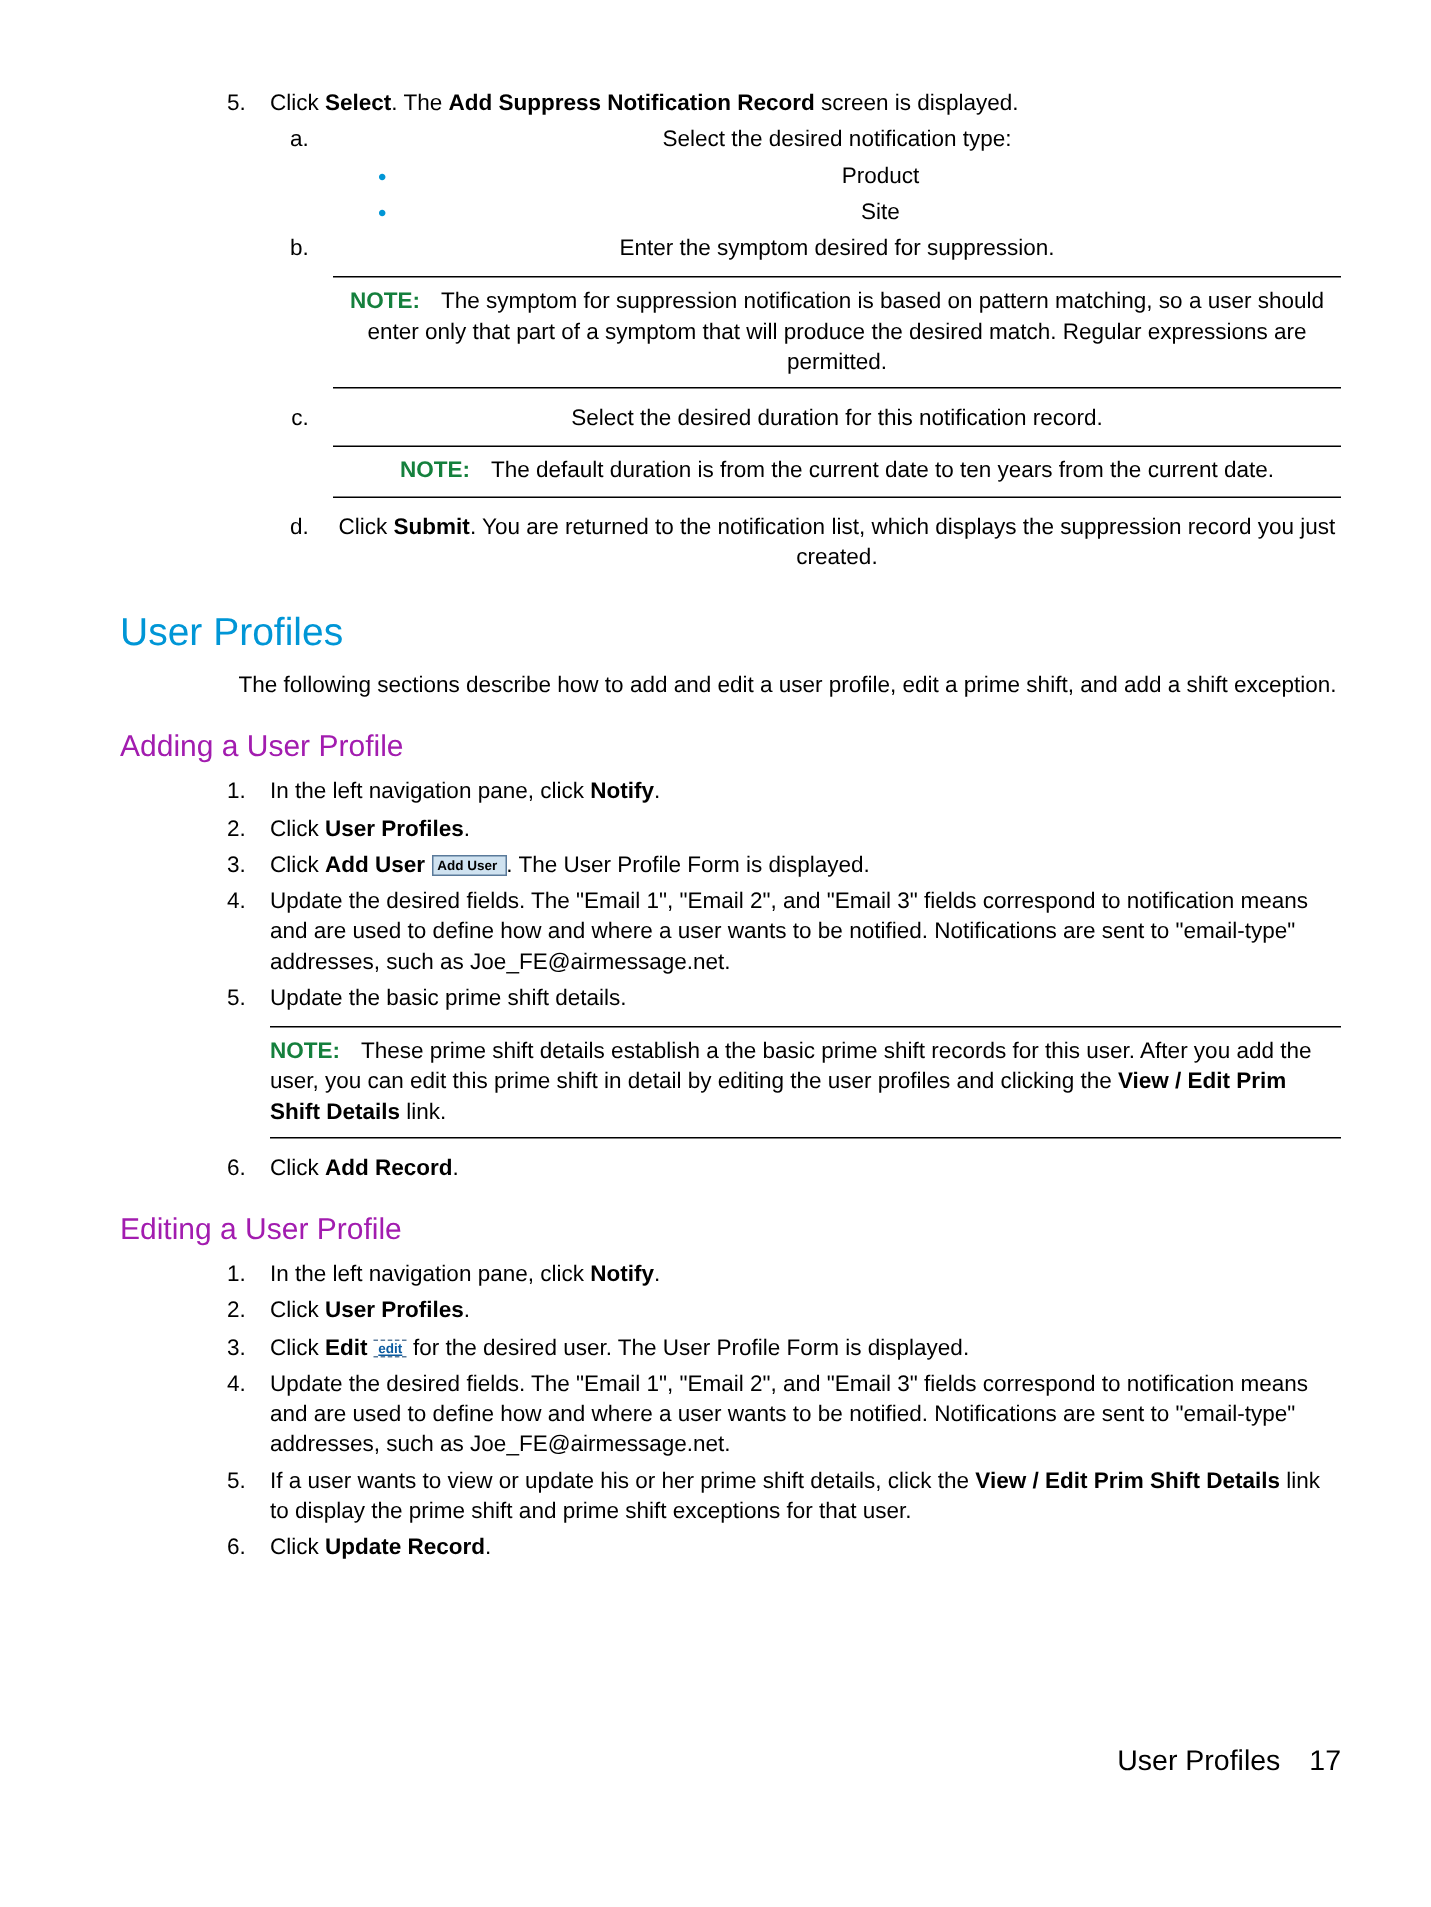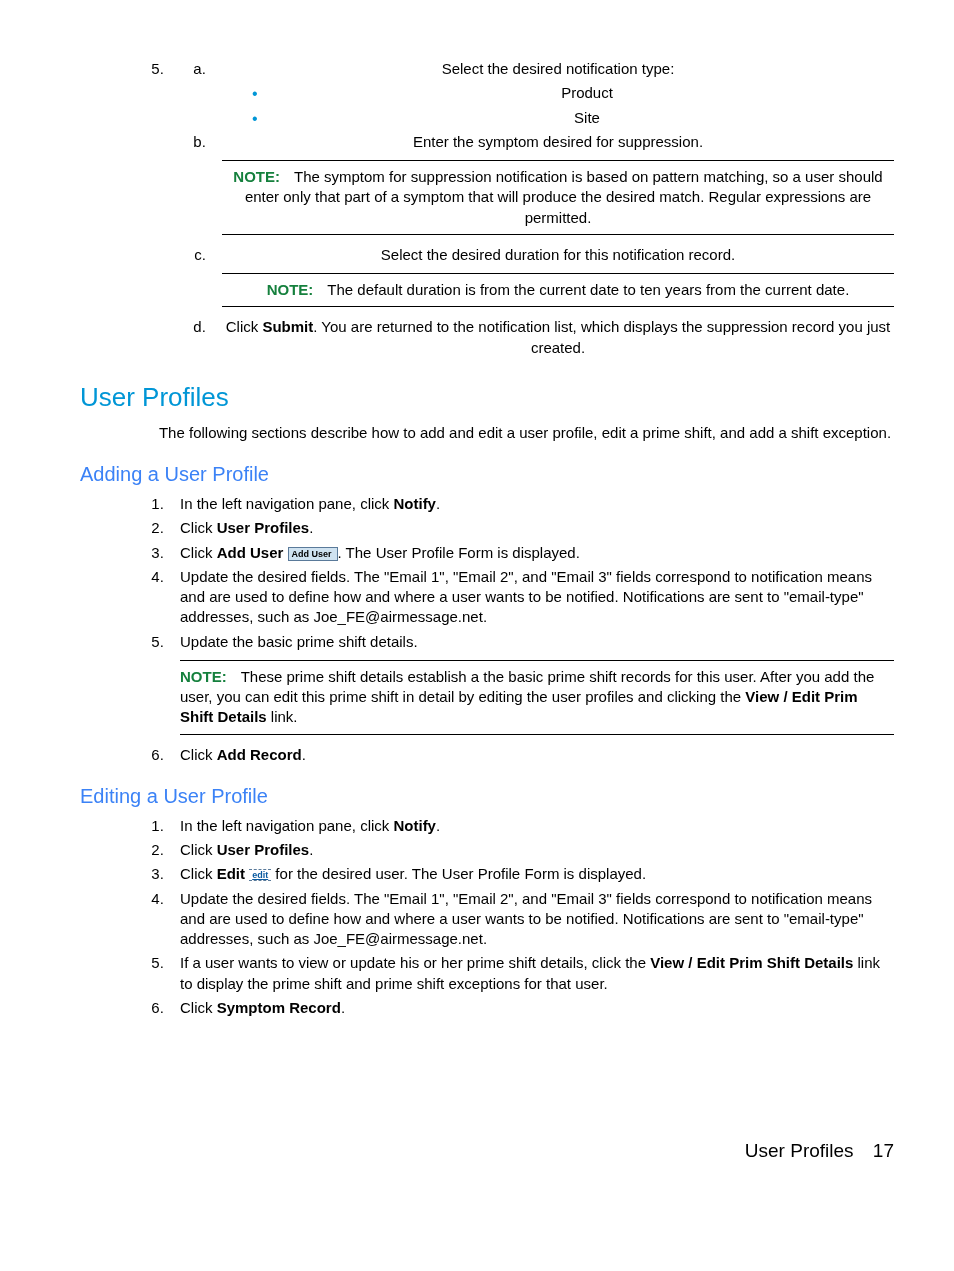--- a/index.html
+++ b/index.html
@@ -13,21 +13,21 @@
     box-sizing: border-box;
     line-height: 1.35;
   }
   .h1 {
     color: #0096d6;
     font-size: 26px;
     font-weight: normal;
     margin: 22px 0 8px 0;
   }
   .h2 {
-    color: #3b82f6;
+    color: #a21caf;
     font-size: 20px;
     font-weight: normal;
     margin: 18px 0 6px 0;
   }
   ol.num {
     list-style: decimal;
     padding-left: 0;
     margin: 4px 0 4px 88px;
   }
   ol.num > li {
@@ -107,20 +107,23 @@
     text-align: right;
     font-size: 19px;
   }
   .footer .pnum { margin-left: 14px; }
 </style>
 </head>
 <body>
 
 <ol class="num" start="5">
   <li>
+    <span>
+      <span>Click </span><span class="bold">Select</span><span>. The </span><span class="bold">Add Suppress Notification Record</span><span> screen is displayed.</span>
+    </span>
     <ol class="alpha">
       <li>
         <span>Select the desired notification type:</span>
         <ul class="bullet">
           <li><span>Product</span></li>
           <li><span>Site</span></li>
         </ul>
       </li>
       <li>
         <span>Enter the symptom desired for suppression.</span>
@@ -159,19 +162,19 @@
   <li><span>Click </span><span class="bold">Add Record</span><span>.</span></li>
 </ol>
 
 <div class="h2">Editing a User Profile</div>
 <ol class="num">
   <li><span>In the left navigation pane, click </span><span class="bold">Notify</span><span>.</span></li>
   <li><span>Click </span><span class="bold">User Profiles</span><span>.</span></li>
   <li><span>Click </span><span class="bold">Edit</span> <span class="btn-edit">edit</span><span> for the desired user. The User Profile Form is displayed.</span></li>
   <li>Update the desired fields. The "Email 1", "Email 2", and "Email 3" fields correspond to notification means and are used to define how and where a user wants to be notified. Notifications are sent to "email-type" addresses, such as Joe_FE@airmessage.net.</li>
   <li><span>If a user wants to view or update his or her prime shift details, click the </span><span class="bold">View / Edit Prim Shift Details</span><span> link to display the prime shift and prime shift exceptions for that user.</span></li>
-  <li><span>Click </span><span class="bold">Symptom Record</span><span>.</span></li>
+  <li><span>Click </span><span class="bold">Update Record</span><span>.</span></li>
 </ol>
 
 <div class="footer">
   <span>User Profiles</span>
   <span class="pnum">17</span>
 </div>
 
 </body></html>

